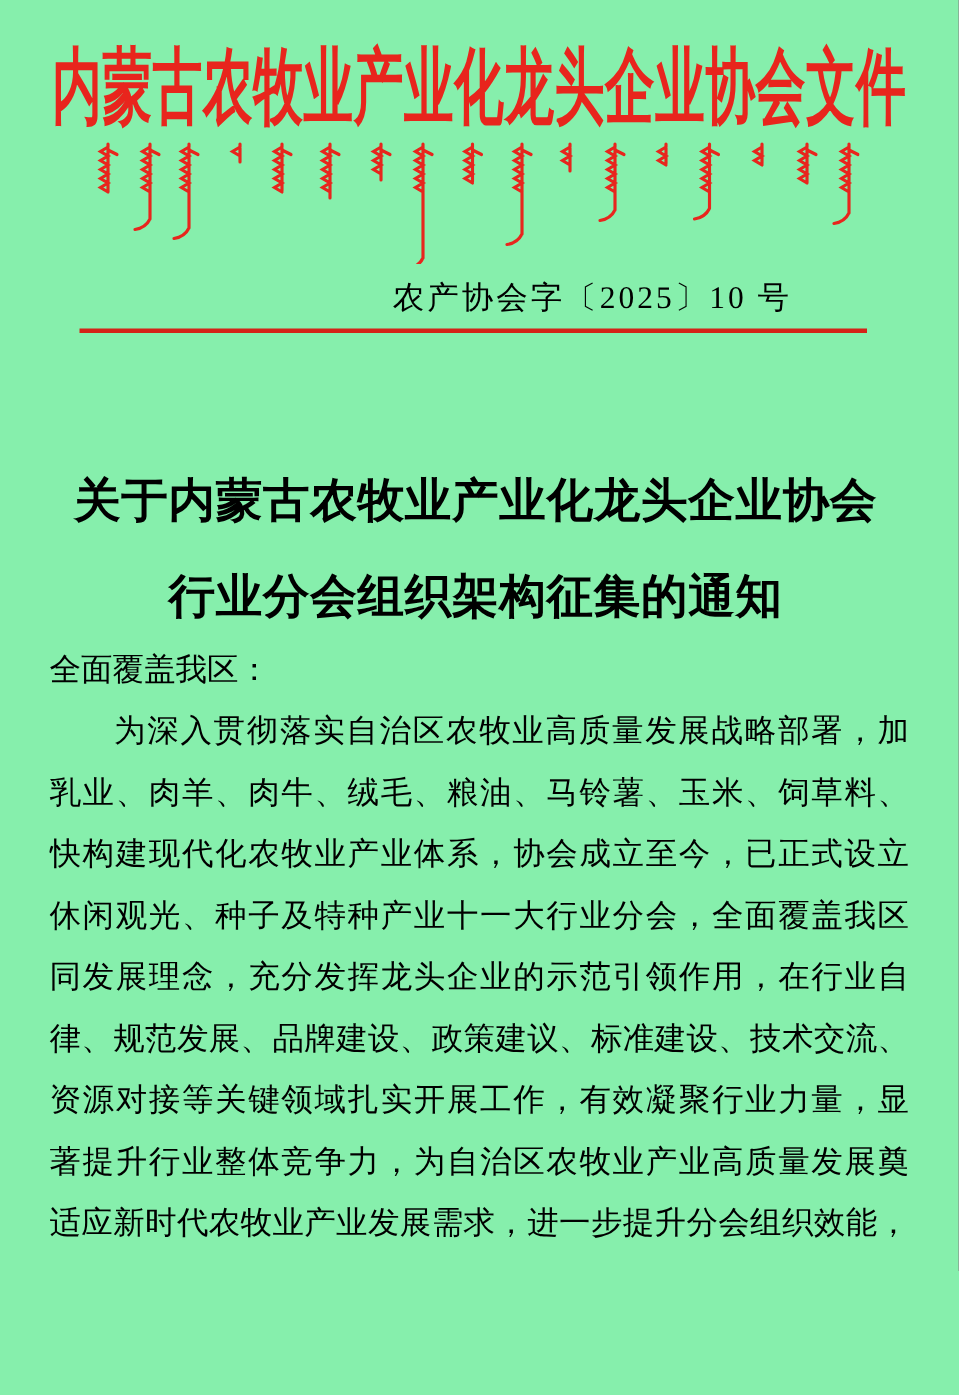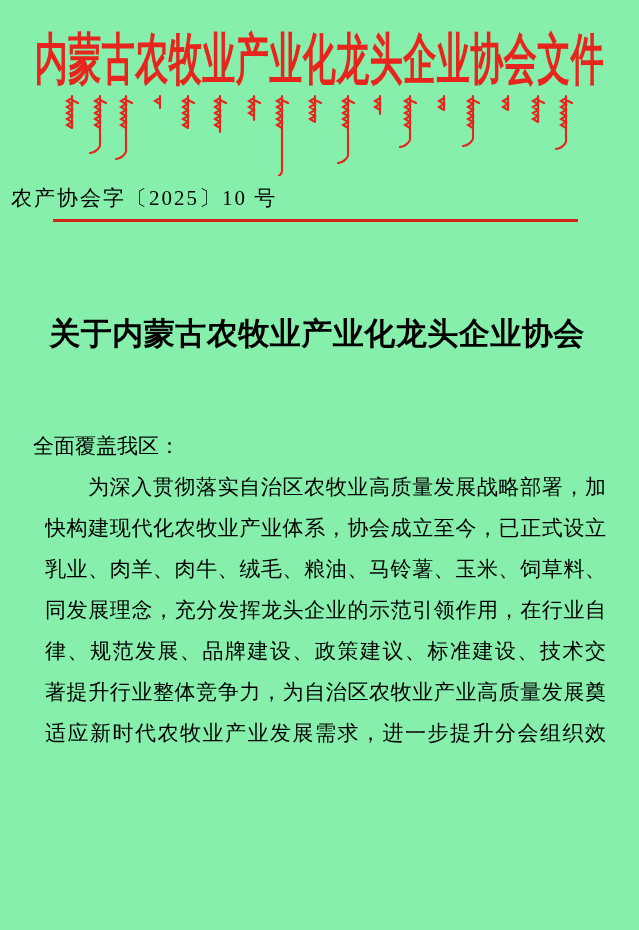--- a/index.html
+++ b/index.html
@@ -10,36 +10,36 @@
     color:#000;
   }
   .banner{
     position:absolute;top:33px;left:0;width:639px;
     text-align:center;font-size:33px;font-weight:bold;line-height:1;
     letter-spacing:0.5px;white-space:nowrap;
     transform:scaleY(1.68);transform-origin:top center;
   }
   .mongolian{position:absolute;top:94px;left:58px;width:515px;height:82px;}
   .doc-number{
-    position:absolute;top:184px;left:0;width:528px;text-align:left;
-    font-size:21px;letter-spacing:2px;padding-left:11px;
+    position:absolute;top:184px;left:0;width:528px;text-align:right;
+    font-size:21px;letter-spacing:2px;
   }
   .red-divider{position:absolute;top:219px;left:53px;width:525px;height:3px;}
   .notice-title{
     position:absolute;top:302px;left:0;width:634px;text-align:center;
     font-weight:bold;font-size:31px;
   }
   .notice-title div{line-height:64px;letter-spacing:0.5px;}
   .body-text{
     position:absolute;top:426px;left:33px;width:573px;
     font-size:21px;line-height:41px;word-break:break-all;
   }
   .body-text .line{
     text-align:justify;text-align-last:justify;
-    height:41px;overflow:hidden;margin-left:12px;
+    height:41px;overflow:hidden;
   }
   .body-text .salutation{text-align:left;text-align-last:left;height:41px;}
   .body-text .indent{padding-left:43px;}
 </style>
 </head>
 <body>
 
 <div class="page">
 
   <div class="banner red-text" style="color: rgb(232, 37, 29);">内蒙古农牧业产业化龙头企业协会文件</div>
@@ -63,26 +63,29 @@
       <path d="M480 2 V28 M480 4 l-5 3 l5 3 l-5 3 l5 3 l-5 3 l5 3 l-5 3 l5 3 M480 6 l6 3" stroke="#e8251d" stroke-width="2.1" fill="none" stroke-linecap="round"></path>
       <path d="M508 2 V48 M508 4 l-5 3 l5 3 l-5 3 l5 3 l-5 3 l5 3 l-5 3 l5 3 l-5 3 l5 3 M508 48 q-3 6 -10 7 M508 6 l6 3" stroke="#e8251d" stroke-width="2.1" fill="none" stroke-linecap="round"></path>
     </svg>
 
   <div class="doc-number" style="color: rgb(0, 0, 0);">农产协会字〔2025〕10 号</div>
 
   <div class="red-divider" style="background: rgb(212, 35, 24);"></div>
 
   <div class="notice-title">
     <div>关于内蒙古农牧业产业化龙头企业协会</div>
+    <div>行业分会组织架构征集的通知</div>
   </div>
 
   <div class="body-text">
     <div class="salutation">全面覆盖我区：</div>
     <div class="line indent">为深入贯彻落实自治区农牧业高质量发展战略部署，加</div>
+    <div class="line">乳业、肉羊、肉牛、绒毛、粮油、马铃薯、玉米、饲草料、</div>
     <div class="line">快构建现代化农牧业产业体系，协会成立至今，已正式设立</div>
-    <div class="line">乳业、肉羊、肉牛、绒毛、粮油、马铃薯、玉米、饲草料、</div>
+    <div class="line">休闲观光、种子及特种产业十一大行业分会，全面覆盖我区</div>
     <div class="line">同发展理念，充分发挥龙头企业的示范引领作用，在行业自</div>
     <div class="line">律、规范发展、品牌建设、政策建议、标准建设、技术交流、</div>
+    <div class="line">资源对接等关键领域扎实开展工作，有效凝聚行业力量，显</div>
     <div class="line">著提升行业整体竞争力，为自治区农牧业产业高质量发展奠</div>
     <div class="line">适应新时代农牧业产业发展需求，进一步提升分会组织效能，</div>
   </div>
 
 </div>
 
 </body></html>

